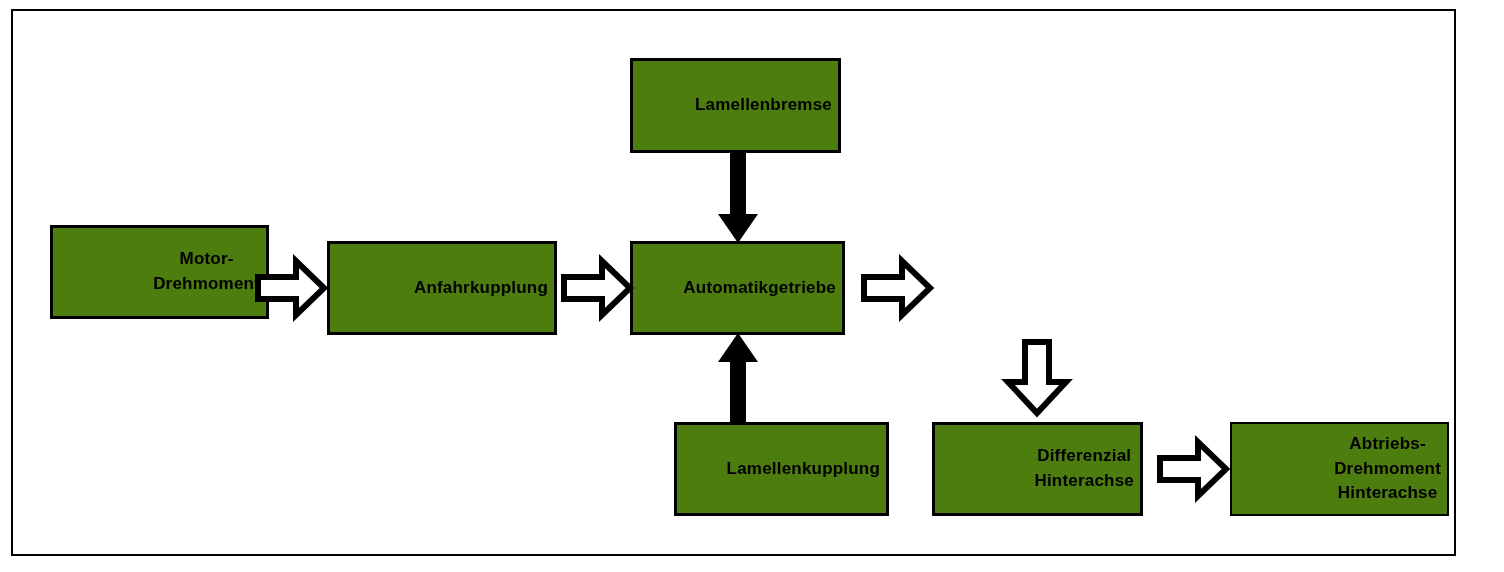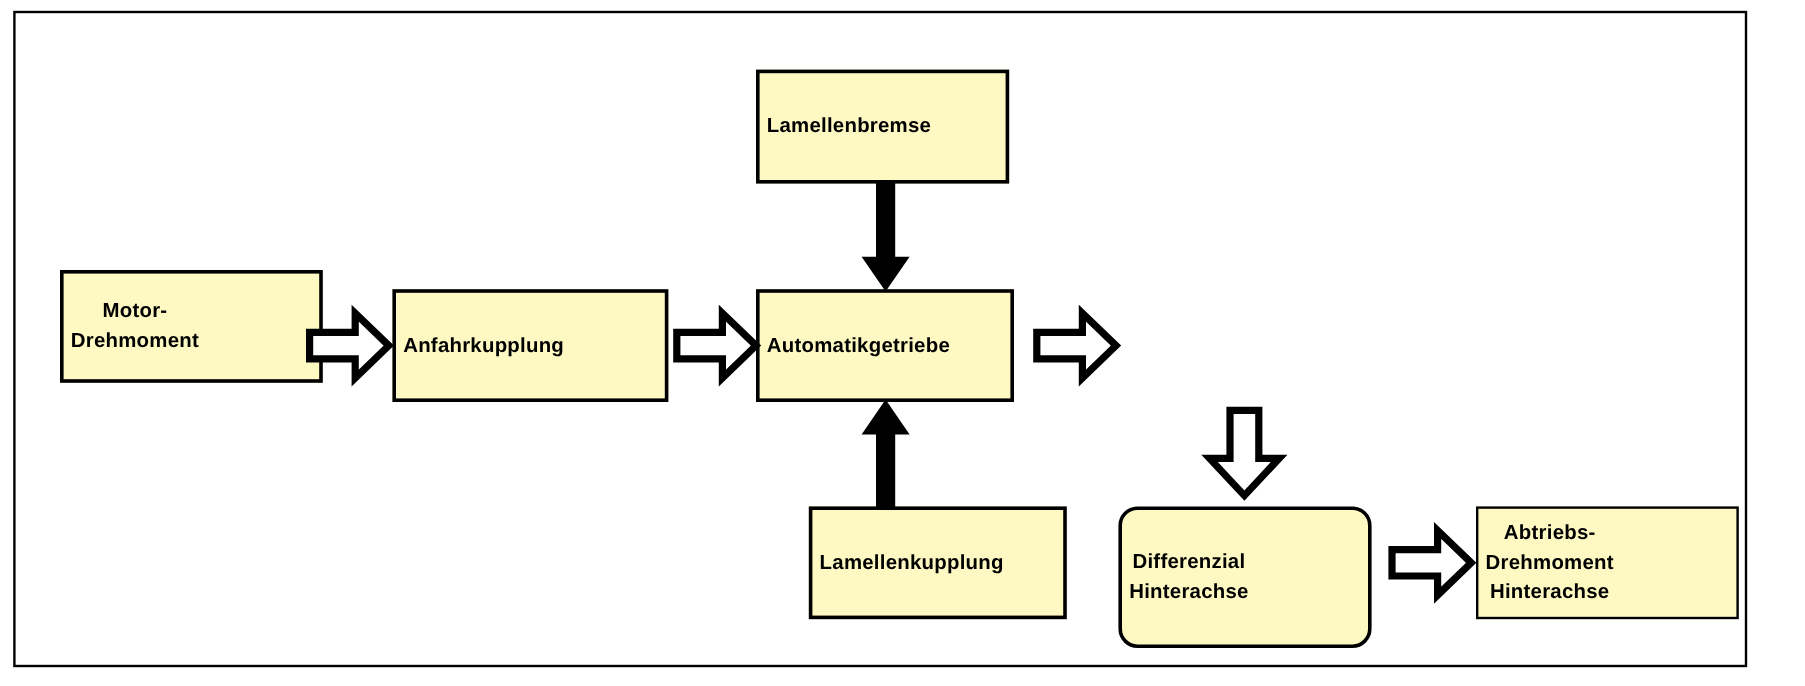--- a/index.html
+++ b/index.html
@@ -23,25 +23,25 @@
     top: 9px;
     width: 1445px;
     height: 547px;
     border: 2px solid #000000;
     box-sizing: border-box;
     background: #ffffff;
   }
   .node {
     position: absolute;
     border: 3px solid #000000;
-    background: #fef9c3;
+    background: #4d7c0f;
     box-sizing: border-box;
     display: flex;
     align-items: center;
-    justify-content: flex-start;
+    justify-content: flex-end;
     text-align: center;
   }
   .node.thin {
     border-width: 2px;
   }
   .node-label {
     font-family: "Liberation Sans", sans-serif;
     font-weight: bold;
     font-size: 17px;
     line-height: 1.45;
@@ -79,21 +79,21 @@
 
 
   <div class="node" style="left:630px; top:58px; width:211px; height:95px;">
     <span class="node-label">Lamellenbremse</span>
   </div>
 
   <div class="node" style="left:630px; top:422px; width:215px; height:94px;margin-left:44px;">
     <span class="node-label">Lamellenkupplung</span>
   </div>
 
-  <div class="node" style="left:932px; top:422px; width:211px; height:118px;border-radius:16px;">
+  <div class="node" style="left:932px; top:422px; width:211px; height:94px;">
     <span class="node-label">Differenzial
 Hinterachse</span>
   </div>
 
   <div class="node thin" style="left:1230px; top:422px; width:219px; height:94px;">
     <span class="node-label">Abtriebs-
 Drehmoment
 Hinterachse</span>
   </div>
 

